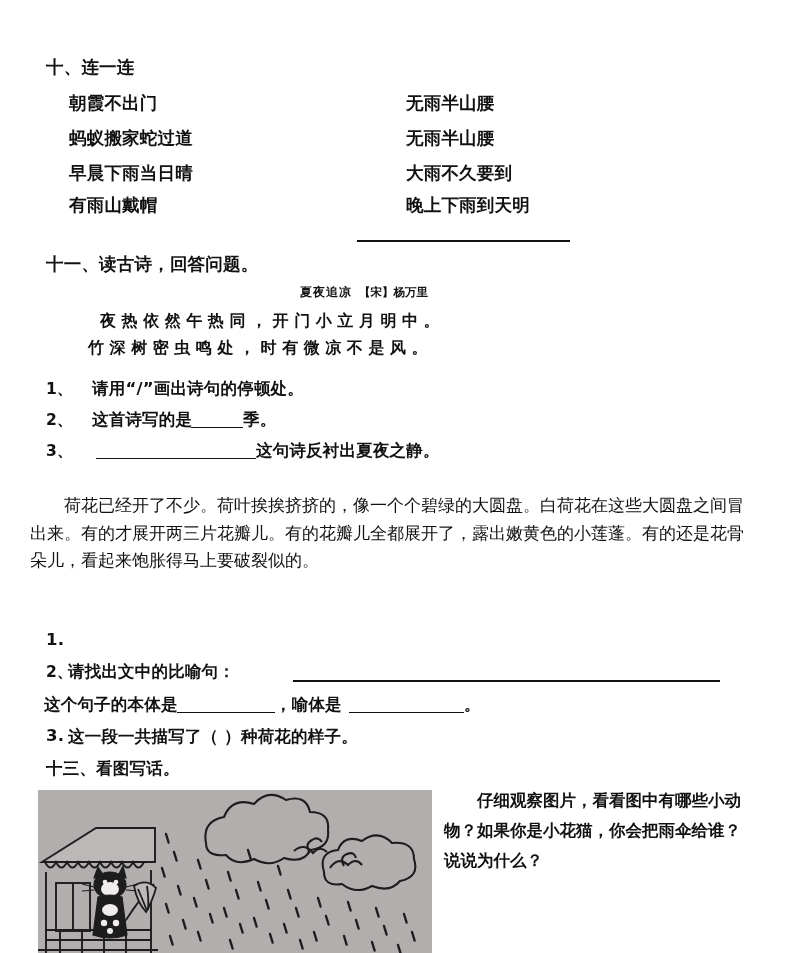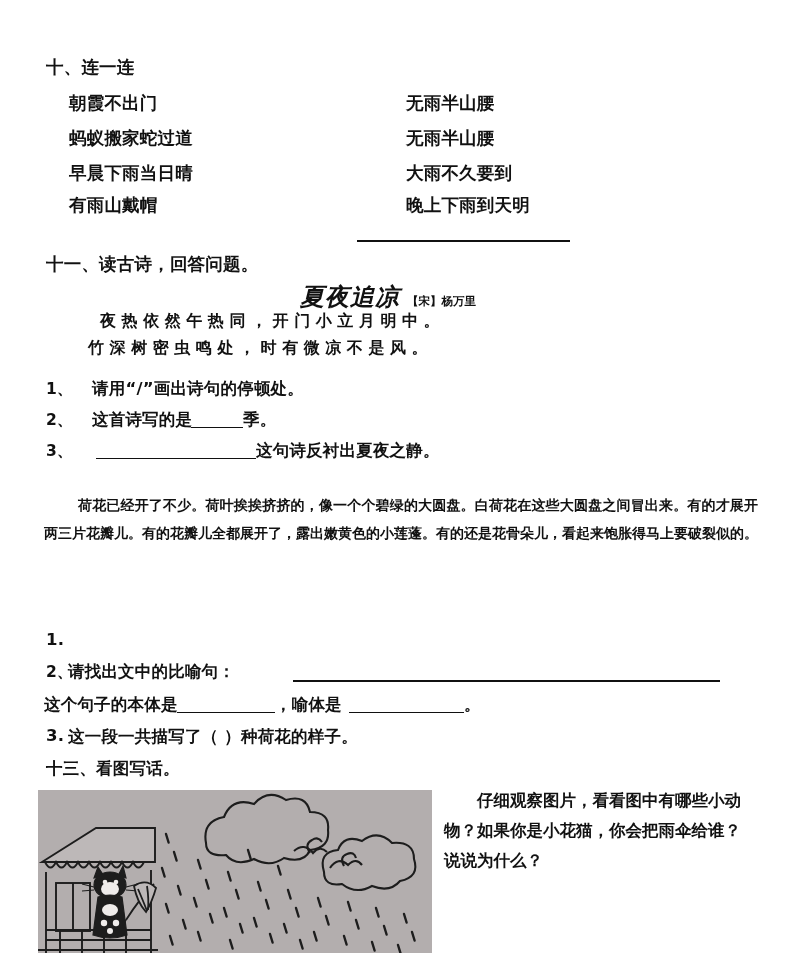--- a/index.html
+++ b/index.html
@@ -51,47 +51,46 @@
   }
 
   
   .poem-title-wrap {
     position: absolute;
     left: 300px;
     top: 281px;
     white-space: nowrap;
   }
   .poem-title {
-    font-size: 24px;
+    font-size: 12px;
     font-weight: bold;
     letter-spacing: 1px;
-    font-style: italic;
   }
   .poem-author {
     font-size: 11.5px;
     font-weight: bold;
     margin-left: 7px;
     letter-spacing: 0px;
   }
   .poem-line {
     position: absolute;
     left: 88px;
     font-size: 16px;
     font-weight: bold;
     white-space: nowrap;
   }
 
   
   .passage {
     position: absolute;
-    left: 44px;
+    left: 30px;
     top: 492px;
     width: 714px;
-    font-size: 14px;
-    font-weight: bold;
+    font-size: 17px;
+    font-weight: normal;
     line-height: 27.5px;
     text-indent: 34px;
     text-align: justify;
     letter-spacing: 0px;
   }
 
   
   .illus {
     position: absolute;
     left: 38px;

